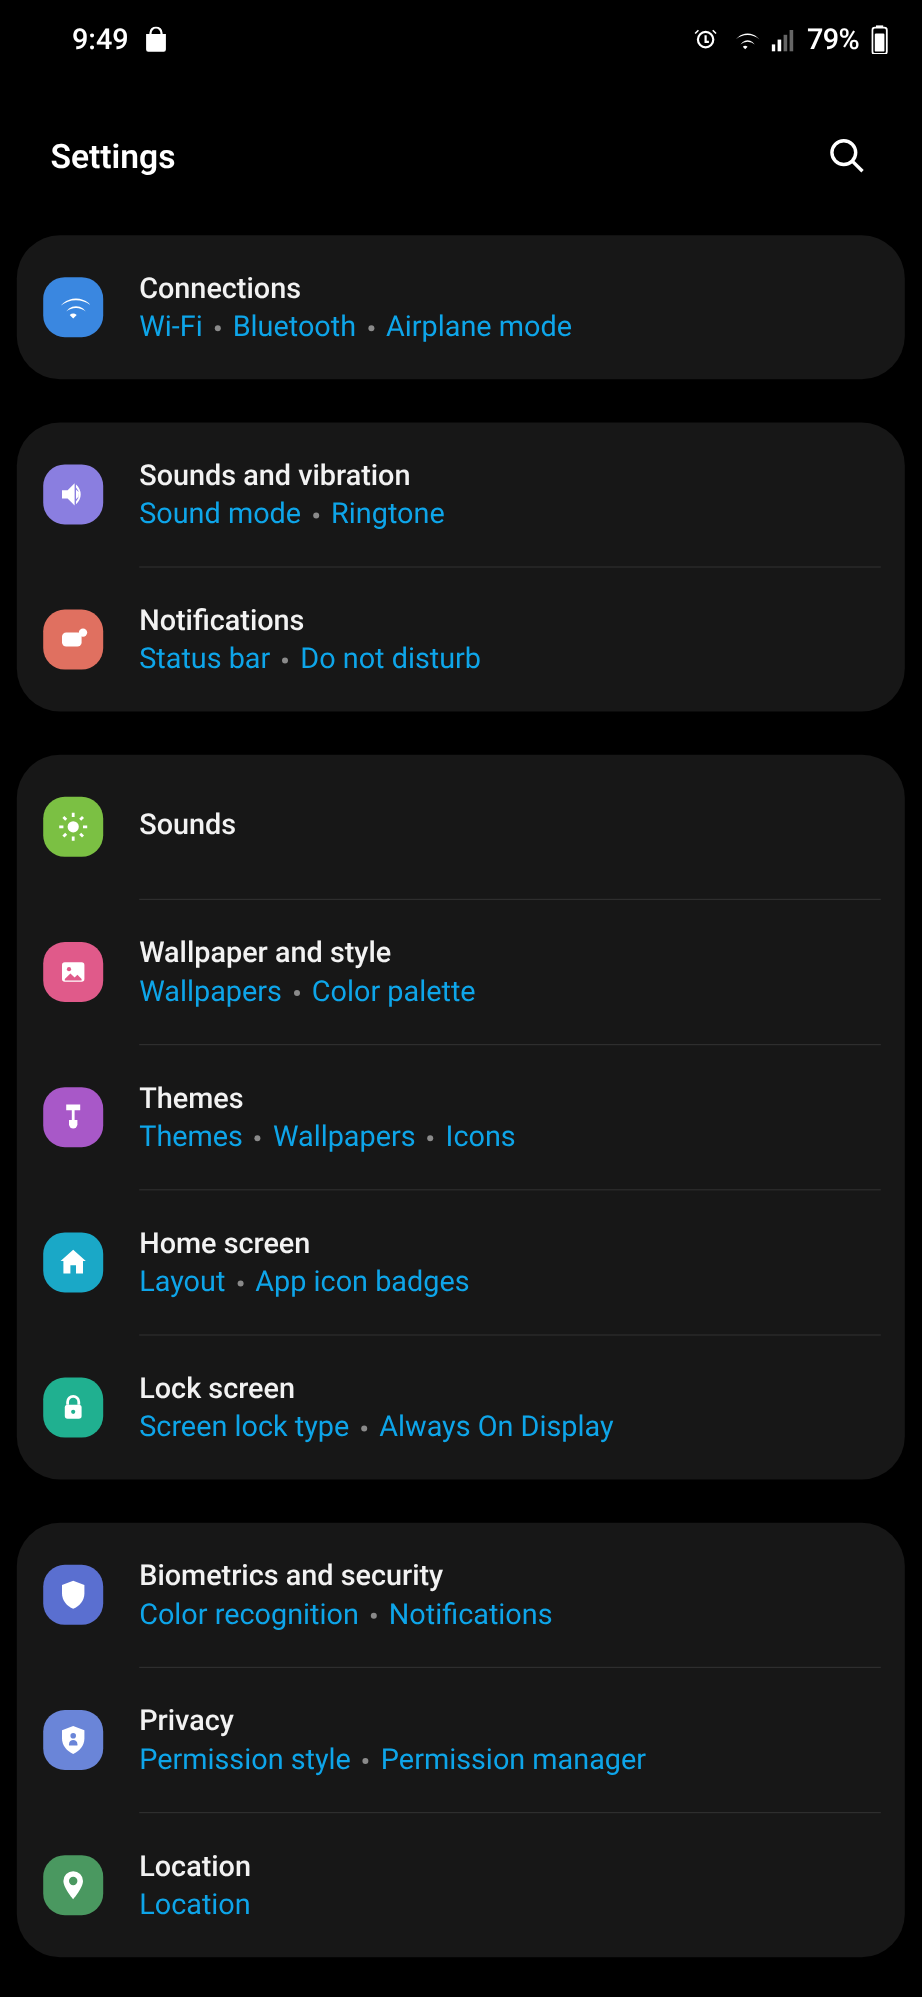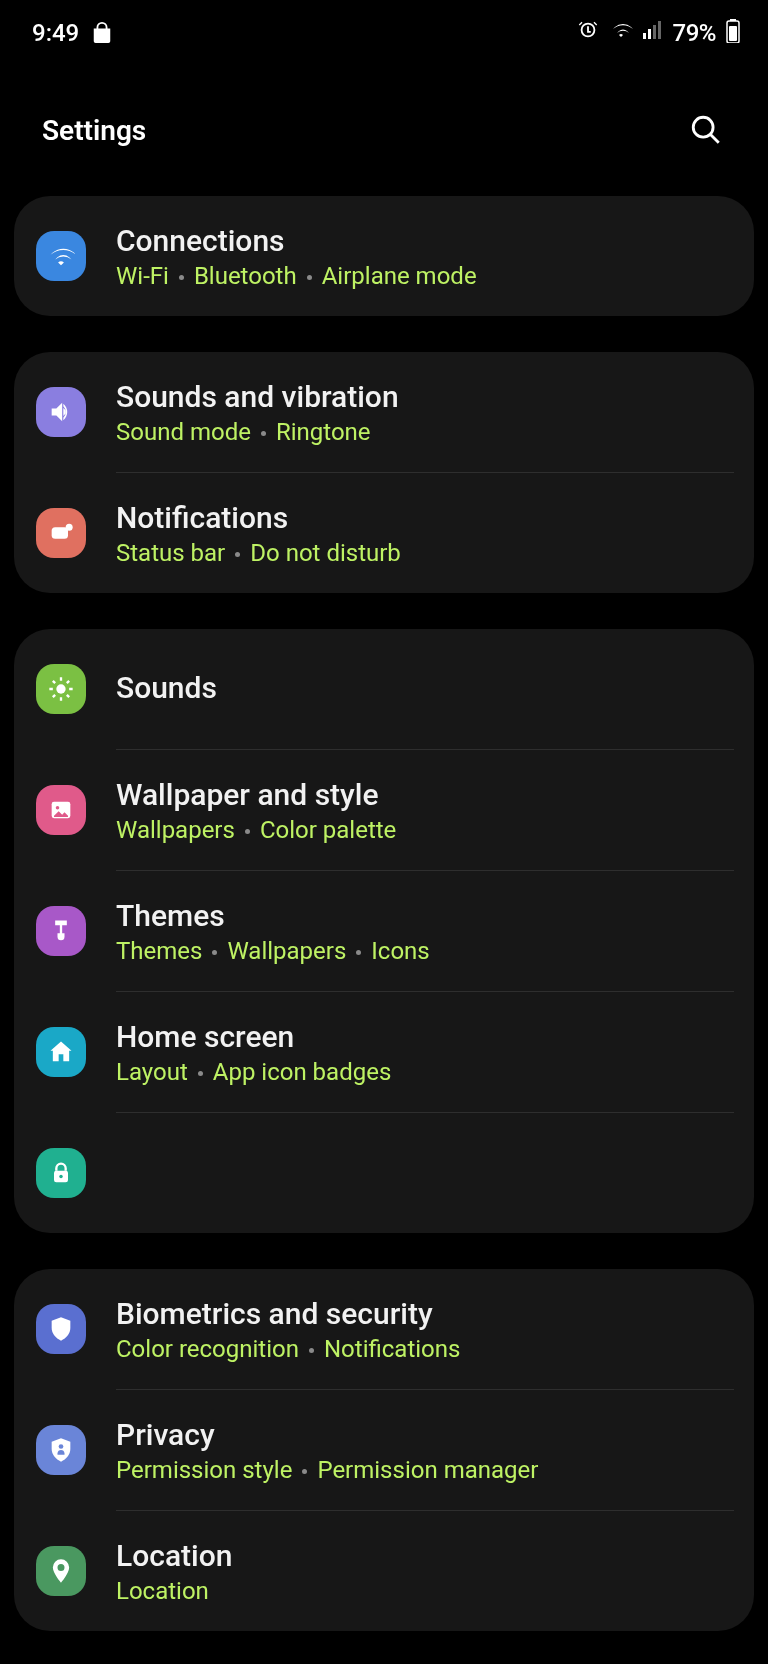--- a/index.html
+++ b/index.html
@@ -8,27 +8,27 @@
     height: 1664px;
     background: #000;
     color: #fff;
     font-family: -apple-system, BlinkMacSystemFont, "Segoe UI", Roboto, sans-serif;
     overflow: hidden;
   }
   .status-bar {
     display: flex;
     justify-content: space-between;
     align-items: center;
-    padding: 10px 28px 0 32px;
+    padding: 10px 28px 0 60px;
     height: 56px;
     font-size: 24px;
     font-weight: 500;
   }
   .status-left { display: flex; align-items: center; gap: 12px; }
-  .status-right { display: flex; align-items: flex-start; gap: 10px; }
+  .status-right { display: flex; align-items: center; gap: 10px; }
   .status-right .pct { font-size: 24px; letter-spacing: -0.5px; }
   .status-icon { display: inline-flex; align-items: center; }
 
   .header {
     display: flex;
     align-items: center;
     justify-content: space-between;
     padding: 54px 42px 46px 42px;
   }
   .header h1 {
@@ -55,28 +55,28 @@
     height: 50px;
     border-radius: 18px;
     display: flex;
     align-items: center;
     justify-content: center;
     flex-shrink: 0;
     margin-right: 30px;
   }
   .item-body { flex: 1; }
   .item-title {
-    font-size: 30px;
+    font-size: 24px;
     font-weight: 500;
     color: #f2f2f2;
     margin-bottom: 4px;
   }
   .item-sub {
     font-size: 24px;
-    color: #bef264;
+    color: #0ea5e9;
   }
   .item-sub .dot {
     display: inline-block;
     width: 5px; height: 5px;
     background: #8a8a8a;
     border-radius: 50%;
     vertical-align: middle;
     margin: 0 10px;
   }
   .divider {
@@ -225,20 +225,22 @@
         </div>
       </div>
       <div class="divider"></div>
       <div class="item">
         <div class="icon-wrap" style="background: rgb(32, 176, 144);">
           <svg width="28" height="28" viewBox="0 0 24 24">
             <use href="#ic-lock"></use>
           </svg>
         </div>
         <div class="item-body">
+          <div class="item-title">Lock screen</div>
+          <div class="item-sub"><span>Screen lock type</span><span class="dot"></span><span>Always On Display</span></div>
         </div>
       </div>
     </div>
     <div class="group">
       <div class="item">
         <div class="icon-wrap" style="background: rgb(90, 111, 208);">
           <svg width="28" height="28" viewBox="0 0 24 24">
             <use href="#ic-shield"></use>
           </svg>
         </div>

